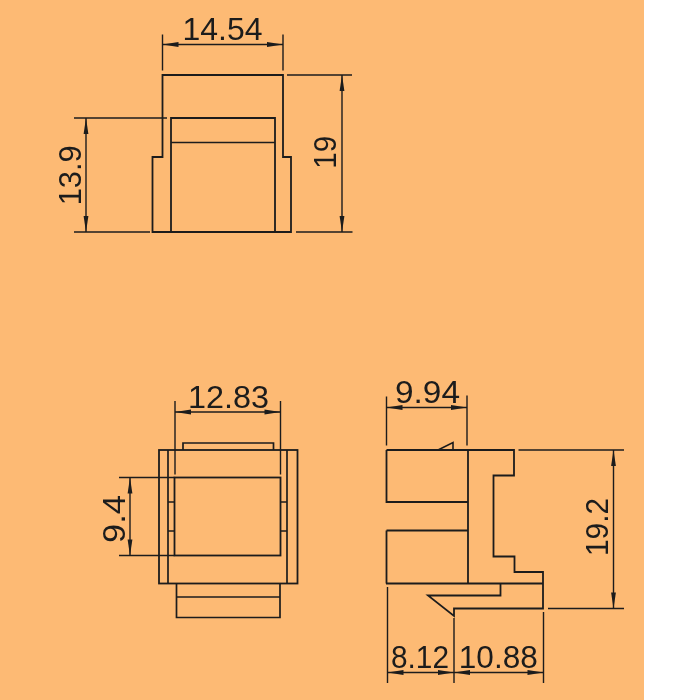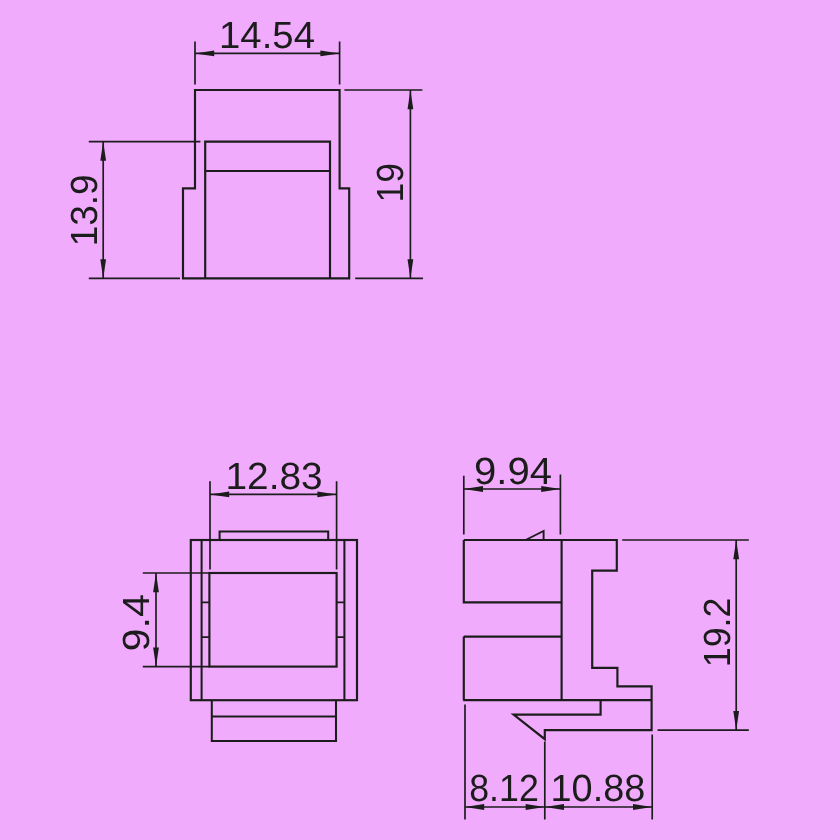--- a/index.html
+++ b/index.html
@@ -1,16 +1,16 @@
 <!DOCTYPE html>
 <html><head>
 <meta charset="utf-8">
 <style>
   html,body{margin:0;padding:0;background:#ffffff;}
-  .page{width:700px;height:700px;position:relative;background:#f0abfc;}
+  .page{width:644px;height:700px;position:relative;background:#fdba74;}
   text{font-family:"Liberation Sans",sans-serif;fill:#1c1c1c;}
 </style>
 </head>
 <body>
 <div class="page">
 <svg width="700" height="700" viewBox="0 0 700 700" xmlns="http://www.w3.org/2000/svg" fill="none" stroke-linecap="butt">
 
 <g stroke="#1c1c1c" stroke-width="1.8">
   <path d="M162.5 75 H283 V157 H291 V232 H152.5 V157 H162.5 Z"></path>
 </g>

